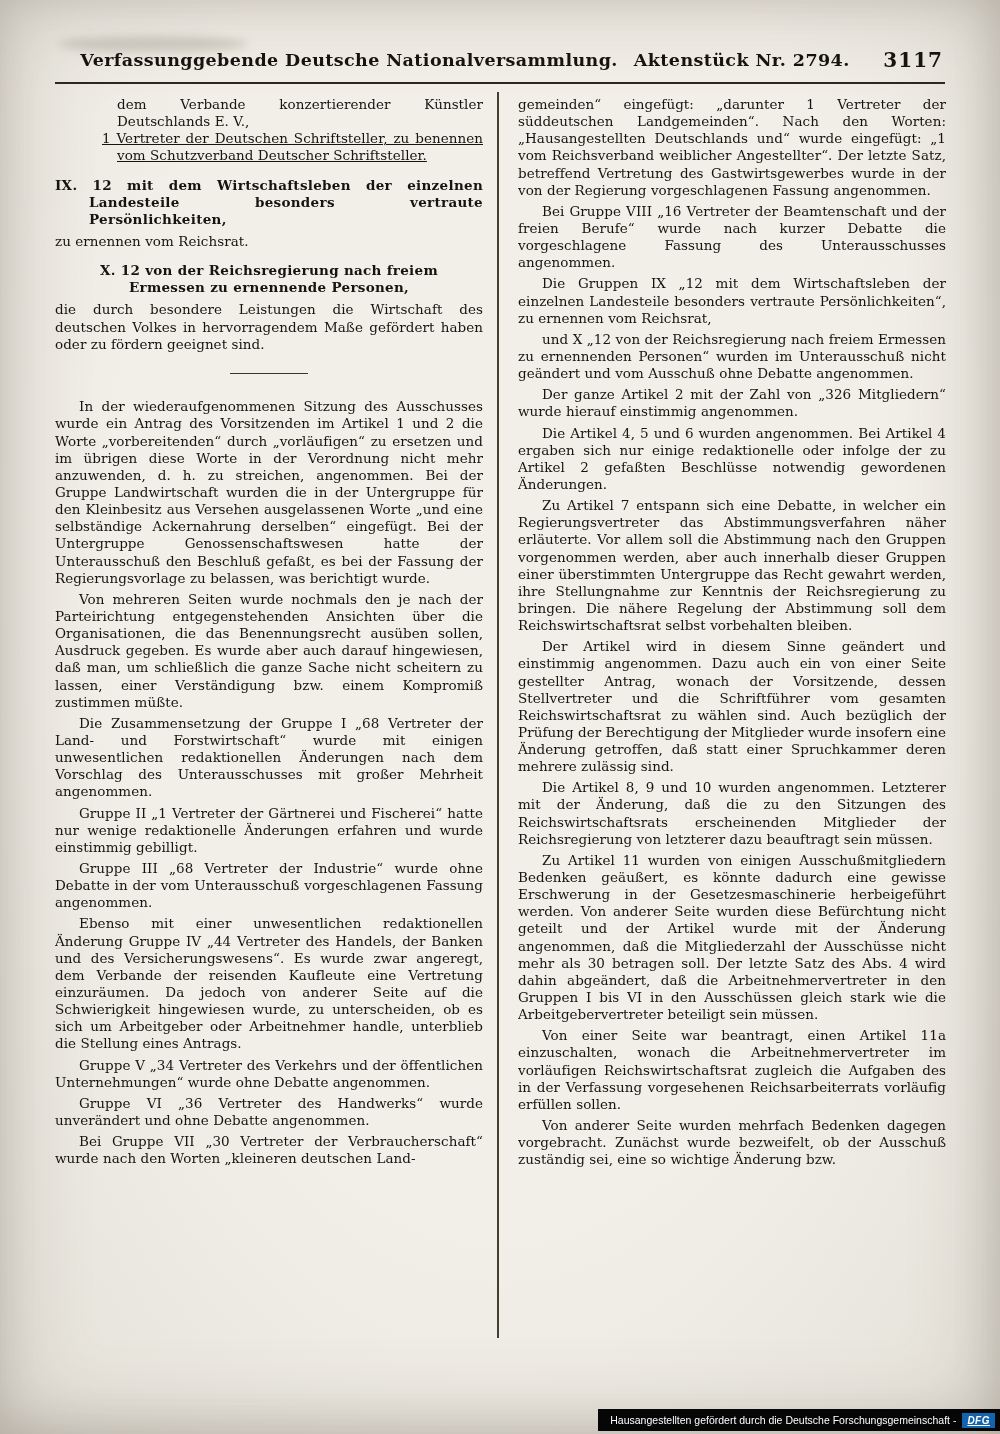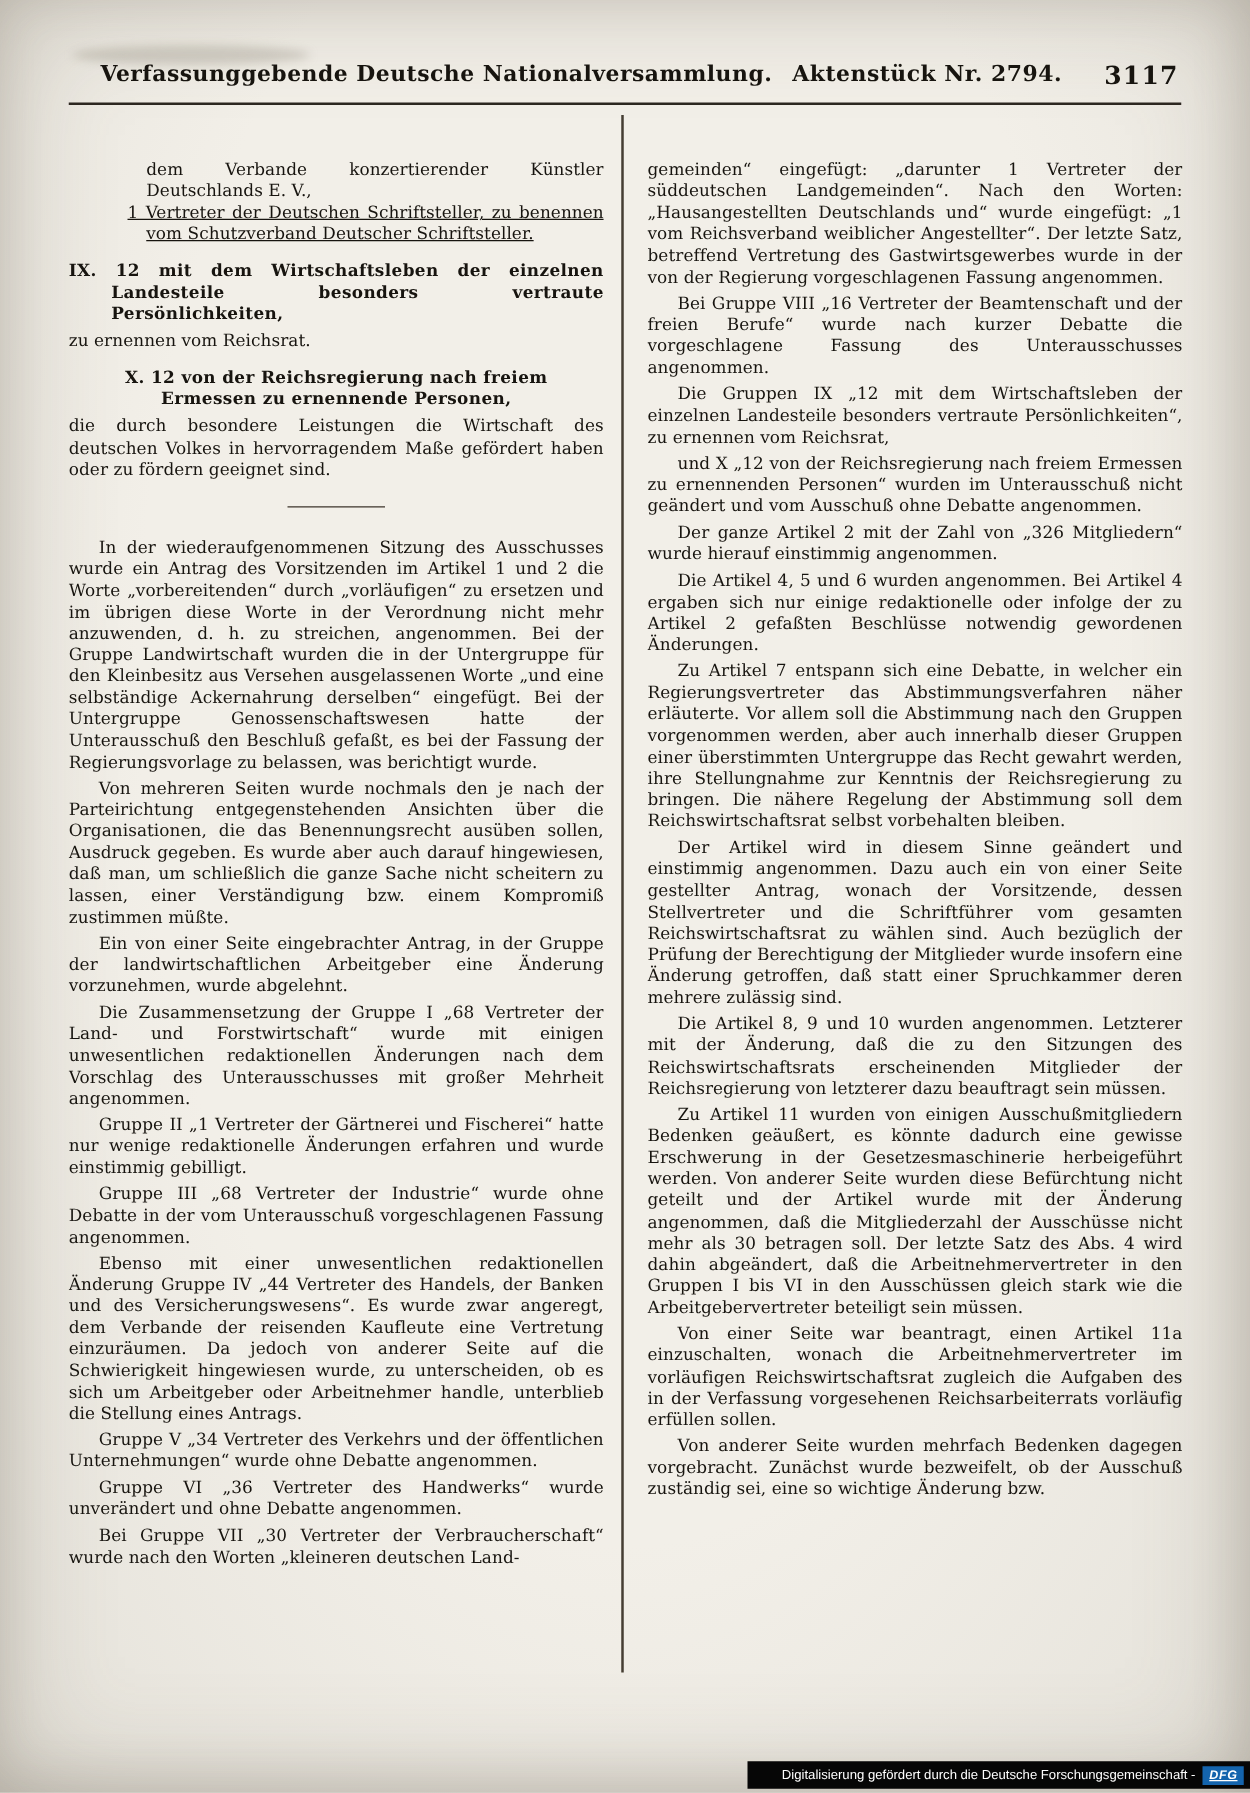--- a/index.html
+++ b/index.html
@@ -46,21 +46,20 @@
   }
   .column {
     position: absolute; top: 96px;
     width: 428px; height: 1244px;
     overflow: hidden;
     font-size: 13.5px;
     line-height: 1.27;
     text-align: justify;
     letter-spacing: 0.05px;
     overflow-wrap: break-word;
-    margin-top: 32px;
   }
   .column-left  { left: 55px; }
   .column-right { left: 518px; }
   .column-divider {
     position: absolute; top: 92px; left: 497px;
     width: 1.5px; height: 1246px; background: #453e33;
   }
   .block { margin: 0; }
   p.paragraph { text-indent: 24px; margin: 0 0 4px; }
   p.flush     { text-indent: 0;    margin: 0 0 4px; }
@@ -118,21 +117,20 @@
   <div class="column column-left">
       <p class="block list-cont">dem Verbande konzertierender Künstler Deutschlands E. V.,</p>
       <p class="block list-item">1 Vertreter der Deutschen Schriftsteller, zu benennen vom Schutzverband Deutscher Schriftsteller.</p>
       <p class="block heading">IX. 12 mit dem Wirtschaftsleben der einzelnen Landesteile besonders vertraute Persönlichkeiten,</p>
       <p class="block flush">zu ernennen vom Reichsrat.</p>
       <p class="block heading-center">X. 12 von der Reichsregierung nach freiem Ermessen zu ernennende Personen,</p>
       <p class="block flush">die durch besondere Leistungen die Wirtschaft des deutschen Volkes in hervorragendem Maße gefördert haben oder zu fördern geeignet sind.</p>
       <div class="block rule"></div>
       <p class="block paragraph">In der wiederaufgenommenen Sitzung des Ausschusses wurde ein Antrag des Vorsitzenden im Artikel 1 und 2 die Worte „vorbereitenden“ durch „vorläufigen“ zu ersetzen und im übrigen diese Worte in der Verordnung nicht mehr anzuwenden, d. h. zu streichen, angenommen. Bei der Gruppe Landwirtschaft wurden die in der Untergruppe für den Kleinbesitz aus Versehen ausgelassenen Worte „und eine selbständige Ackernahrung derselben“ eingefügt. Bei der Untergruppe Genossenschaftswesen hatte der Unterausschuß den Beschluß gefaßt, es bei der Fassung der Regierungsvorlage zu belassen, was berichtigt wurde.</p>
       <p class="block paragraph">Von mehreren Seiten wurde nochmals den je nach der Parteirichtung entgegenstehenden Ansichten über die Organisationen, die das Benennungsrecht ausüben sollen, Ausdruck gegeben. Es wurde aber auch darauf hingewiesen, daß man, um schließlich die ganze Sache nicht scheitern zu lassen, einer Verständigung bzw. einem Kompromiß zustimmen müßte.</p>
-      <p class="block paragraph">Ein von einer Seite eingebrachter Antrag, in der Gruppe der landwirtschaftlichen Arbeitgeber eine Änderung vorzunehmen, wurde abgelehnt.</p>
       <p class="block paragraph">Die Zusammensetzung der Gruppe I „68 Vertreter der Land- und Forstwirtschaft“ wurde mit einigen unwesentlichen redaktionellen Änderungen nach dem Vorschlag des Unterausschusses mit großer Mehrheit angenommen.</p>
       <p class="block paragraph">Gruppe II „1 Vertreter der Gärtnerei und Fischerei“ hatte nur wenige redaktionelle Änderungen erfahren und wurde einstimmig gebilligt.</p>
       <p class="block paragraph">Gruppe III „68 Vertreter der Industrie“ wurde ohne Debatte in der vom Unterausschuß vorgeschlagenen Fassung angenommen.</p>
       <p class="block paragraph">Ebenso mit einer unwesentlichen redaktionellen Änderung Gruppe IV „44 Vertreter des Handels, der Banken und des Versicherungswesens“. Es wurde zwar angeregt, dem Verbande der reisenden Kaufleute eine Vertretung einzuräumen. Da jedoch von anderer Seite auf die Schwierigkeit hingewiesen wurde, zu unterscheiden, ob es sich um Arbeitgeber oder Arbeitnehmer handle, unterblieb die Stellung eines Antrags.</p>
       <p class="block paragraph">Gruppe V „34 Vertreter des Verkehrs und der öffentlichen Unternehmungen“ wurde ohne Debatte angenommen.</p>
       <p class="block paragraph">Gruppe VI „36 Vertreter des Handwerks“ wurde unverändert und ohne Debatte angenommen.</p>
       <p class="block paragraph">Bei Gruppe VII „30 Vertreter der Verbraucherschaft“ wurde nach den Worten „kleineren deutschen Land-</p>
     </div>
 
   <div class="column-divider"></div>
@@ -146,17 +144,17 @@
       <p class="block paragraph">Die Artikel 4, 5 und 6 wurden angenommen. Bei Artikel 4 ergaben sich nur einige redaktionelle oder infolge der zu Artikel 2 gefaßten Beschlüsse notwendig gewordenen Änderungen.</p>
       <p class="block paragraph">Zu Artikel 7 entspann sich eine Debatte, in welcher ein Regierungsvertreter das Abstimmungsverfahren näher erläuterte. Vor allem soll die Abstimmung nach den Gruppen vorgenommen werden, aber auch innerhalb dieser Gruppen einer überstimmten Untergruppe das Recht gewahrt werden, ihre Stellungnahme zur Kenntnis der Reichsregierung zu bringen. Die nähere Regelung der Abstimmung soll dem Reichswirtschaftsrat selbst vorbehalten bleiben.</p>
       <p class="block paragraph">Der Artikel wird in diesem Sinne geändert und einstimmig angenommen. Dazu auch ein von einer Seite gestellter Antrag, wonach der Vorsitzende, dessen Stellvertreter und die Schriftführer vom gesamten Reichswirtschaftsrat zu wählen sind. Auch bezüglich der Prüfung der Berechtigung der Mitglieder wurde insofern eine Änderung getroffen, daß statt einer Spruchkammer deren mehrere zulässig sind.</p>
       <p class="block paragraph">Die Artikel 8, 9 und 10 wurden angenommen. Letzterer mit der Änderung, daß die zu den Sitzungen des Reichswirtschaftsrats erscheinenden Mitglieder der Reichsregierung von letzterer dazu beauftragt sein müssen.</p>
       <p class="block paragraph">Zu Artikel 11 wurden von einigen Ausschußmitgliedern Bedenken geäußert, es könnte dadurch eine gewisse Erschwerung in der Gesetzesmaschinerie herbeigeführt werden. Von anderer Seite wurden diese Befürchtung nicht geteilt und der Artikel wurde mit der Änderung angenommen, daß die Mitgliederzahl der Ausschüsse nicht mehr als 30 betragen soll. Der letzte Satz des Abs. 4 wird dahin abgeändert, daß die Arbeitnehmervertreter in den Gruppen I bis VI in den Ausschüssen gleich stark wie die Arbeitgebervertreter beteiligt sein müssen.</p>
       <p class="block paragraph">Von einer Seite war beantragt, einen Artikel 11a einzuschalten, wonach die Arbeitnehmervertreter im vorläufigen Reichswirtschaftsrat zugleich die Aufgaben des in der Verfassung vorgesehenen Reichsarbeiterrats vorläufig erfüllen sollen.</p>
       <p class="block paragraph">Von anderer Seite wurden mehrfach Bedenken dagegen vorgebracht. Zunächst wurde bezweifelt, ob der Ausschuß zuständig sei, eine so wichtige Änderung bzw.</p>
     </div>
 
   <footer class="digitization-bar">
-    <span>Digitalisierung gefördert durch die Deutsche Forschungsgemeinschaft -</span>
+    <span>Hausangestellten gefördert durch die Deutsche Forschungsgemeinschaft -</span>
     <span class="dfg-logo">DFG</span>
   </footer>
 
 </div>
 
 </body></html>

